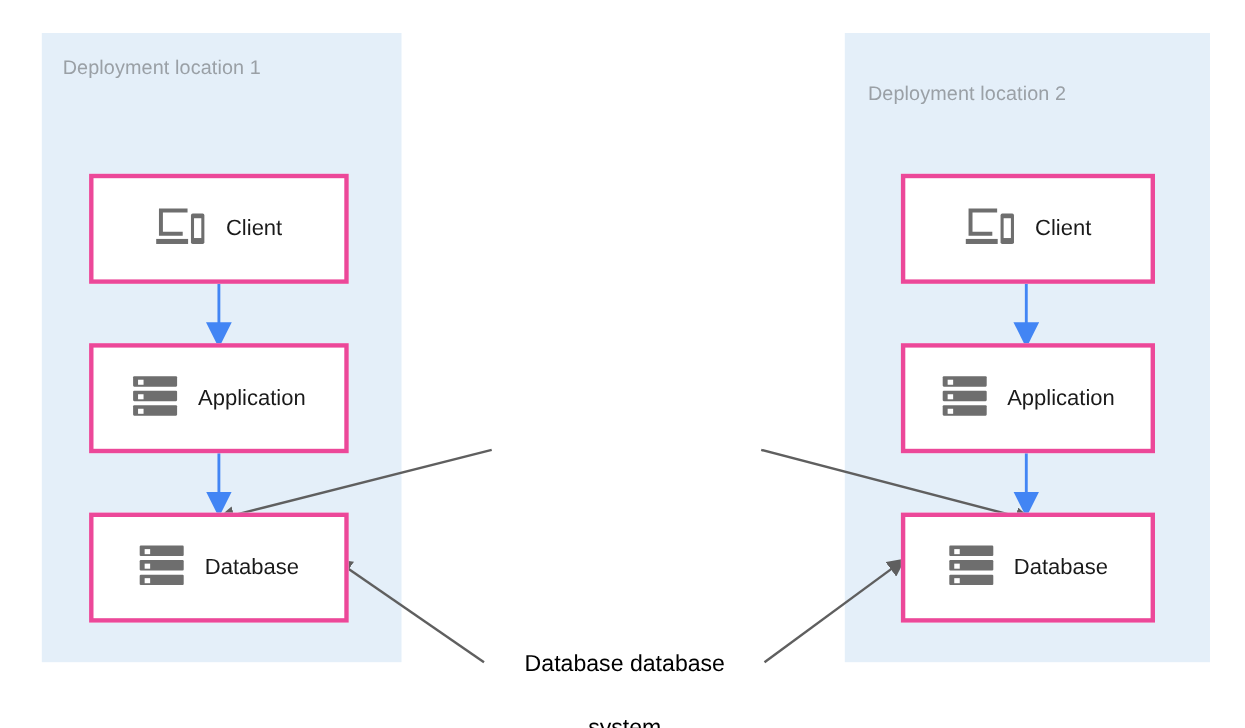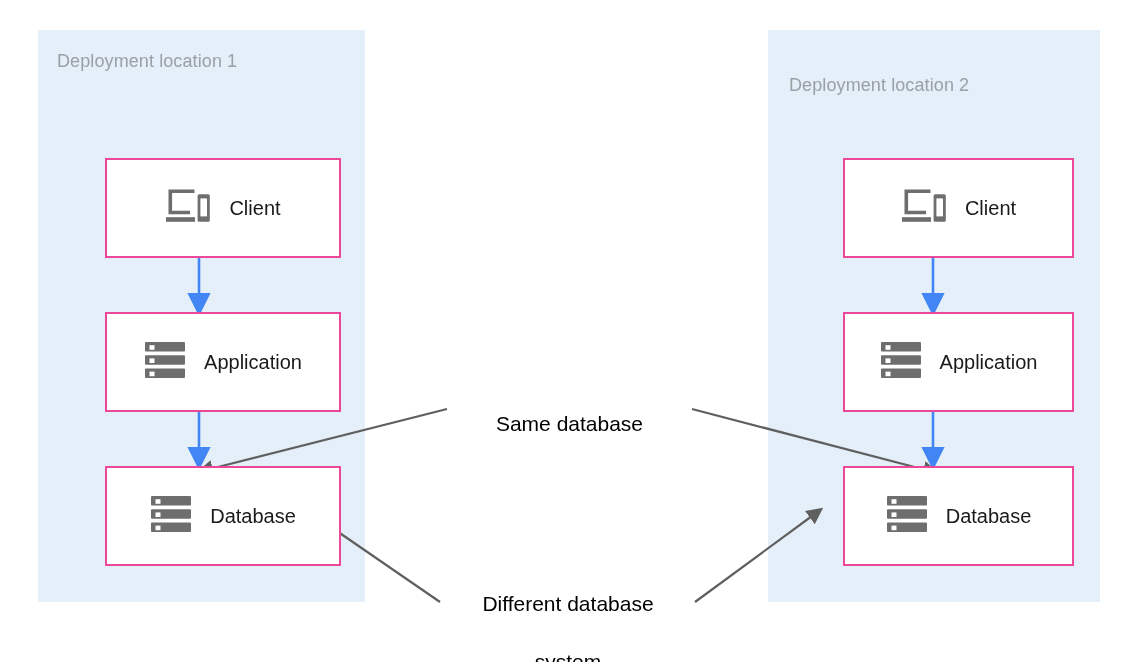--- a/index.html
+++ b/index.html
@@ -27,28 +27,27 @@
   .zone-title {
     position: absolute;
     font-size: 18px;
     color: #9aa0a6;
     letter-spacing: 0.1px;
     white-space: nowrap;
   }
   .node {
     position: absolute;
     background: #ffffff;
-    border: 2px solid #ec4899;
+    border: 4px solid #ec4899;
     box-sizing: border-box;
     display: flex;
     flex-direction: row;
     align-items: center;
     justify-content: center;
     gap: 18px;
-    margin-left: 24px;
   }
   .node-label {
     font-size: 20px;
     color: #1a1a1a;
     white-space: nowrap;
   }
   .node-icon {
     display: block;
     flex: none;
   }
@@ -196,21 +195,20 @@
         <rect x="1" y="16.2" width="40" height="9.5" rx="1" fill="#6e6e6e"></rect>
         <rect x="5.5" y="19.4" width="5" height="4.6" fill="#ffffff"></rect>
         <rect x="1" y="29.4" width="40" height="9.5" rx="1" fill="#6e6e6e"></rect>
         <rect x="5.5" y="32.6" width="5" height="4.6" fill="#ffffff"></rect>
       </svg>
     </span>
     <span class="node-label">Database</span>
   </div>
 
   <div class="annotation" style="left:449px; top:380px; width:241px;">
-    <div>Same database</div>
   </div>
 
   <div class="annotation" style="left:444px; top:560px; width:248px;">
-    <div>Different database</div>
+    <div>Database database</div>
     <div>system</div>
   </div>
 
 </div>
 
 </body></html>

